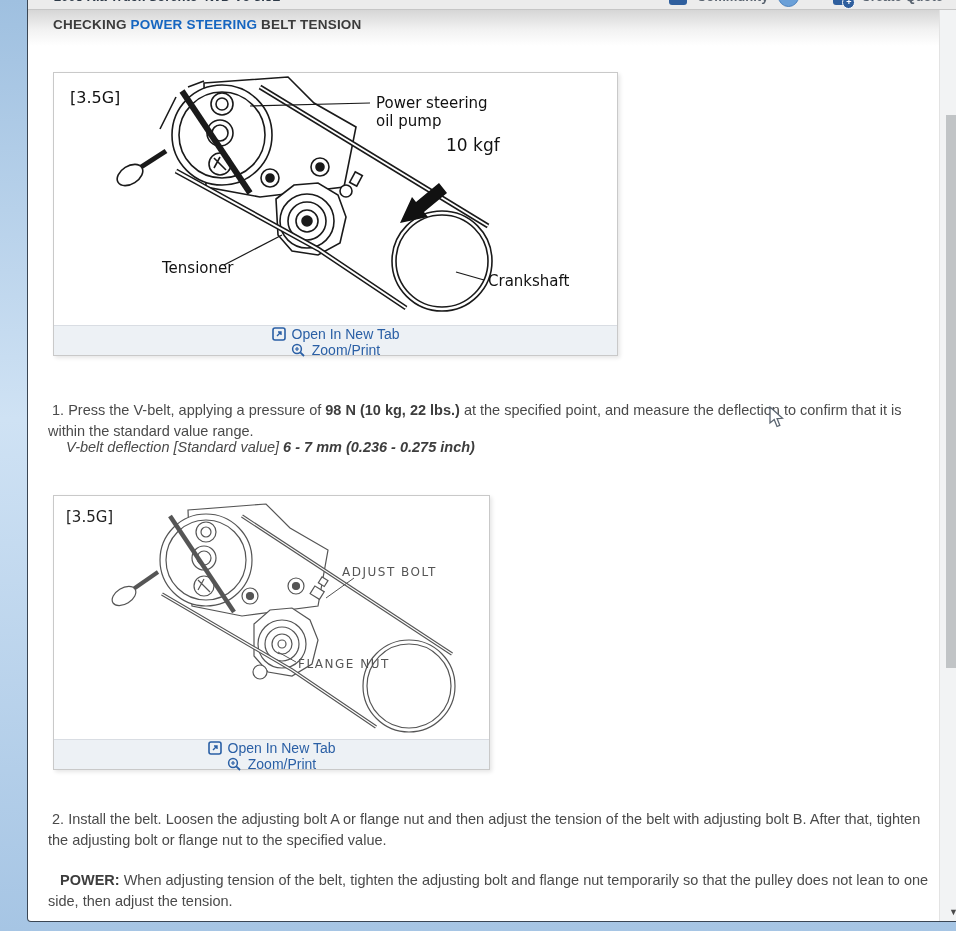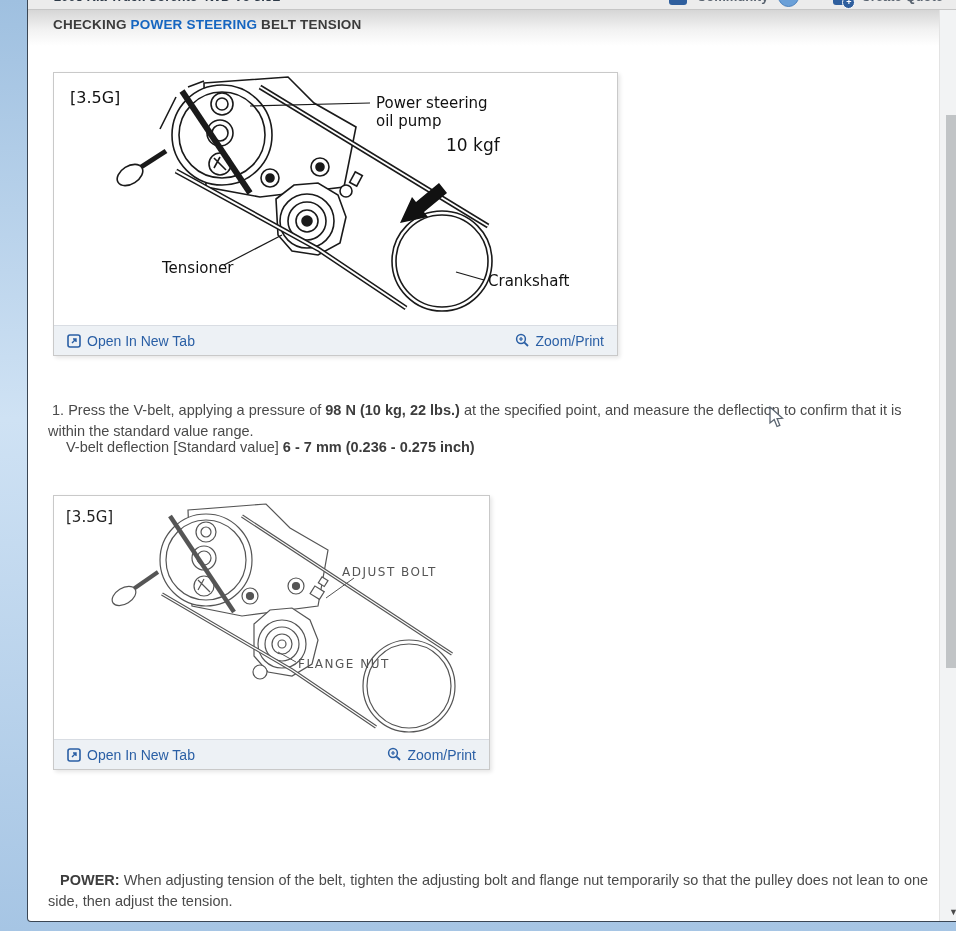--- a/index.html
+++ b/index.html
@@ -35,33 +35,33 @@
     letter-spacing:.2px; }
   .heading-strip a { color:#1565c0; text-decoration:none; }
 
   
   .fig-card { position:absolute; background:#fff; border:1px solid #c9c9c9;
     box-shadow:2px 2px 4px rgba(0,0,0,.10); }
   .fig-card .fig-img { position:absolute; left:0; top:0; right:0; bottom:30px;
     background:#fff; }
   .fig-footer { position:absolute; left:0; right:0; bottom:0; height:30px;
     background:#edf1f5; border-top:1px solid #d9dde3; display:flex;
-    justify-content:space-between; align-items:center; padding:0 13px; }
+    justify-content:space-between; align-items:center; padding:0 13px;flex-direction:column; }
   .fig-link { display:flex; align-items:center; gap:6px; color:#2a5fa5;
     font-size:14px; text-decoration:none; cursor:pointer; }
   .fig-link svg { display:block; }
 
   #fig1 { left:25px; top:72px; width:565px; height:284px; }
   #fig2 { left:25px; top:495px; width:437px; height:275px; }
 
   
   .para { position:absolute; left:20px; width:892px; font-size:14.5px;
     line-height:21px; color:#4a4a4a; white-space:pre-wrap; }
   #step1 { top:400px; }
-  #deflection { top:437px; left:38px; width:860px; }
+  #deflection { top:437px; left:38px; width:860px;font-style:italic; }
   #step2 { top:809px; }
   #note { top:870px; }
   .para b { color:#3d3d3d; }
   #note .note-label { margin-left:12px; }
 
   
   .scrollbar { position:absolute; right:0; top:10px; bottom:0; width:28px;
     background:#f2f3f4; border-left:1px solid #e3e3e3; }
   .scroll-thumb { position:absolute; left:6px; width:15px; top:105px; height:553px;
     background:#c1c4c6; }
@@ -243,20 +243,21 @@
           <svg width="15" height="15" viewBox="0 0 15 15">
             <circle cx="6" cy="6" r="4.4" fill="none" stroke="#2a5fa5" stroke-width="1.5"></circle>
             <path d="M9.3 9.3 L13 13" stroke="#2a5fa5" stroke-width="1.8"></path>
             <path d="M4 6 H8 M6 4 V8" stroke="#2a5fa5" stroke-width="1.2"></path>
           </svg>
           <span>Zoom/Print</span>
         </a>
       </div>
     </div>
 
+    <div class="para" id="step2"><span> 2. Install the belt. Loosen the adjusting bolt A or flange nut and then adjust the tension of the belt with adjusting bolt B. After that, tighten the adjusting bolt or flange nut to the specified value.</span></div>
 
     <div class="para" id="note"><b class="note-label">POWER:</b><span> When adjusting tension of the belt, tighten the adjusting bolt and flange nut temporarily so that the pulley does not lean to one side, then adjust the tension.</span></div>
 
     <div class="scrollbar">
       <div class="scroll-thumb"></div>
       <div class="scroll-down">▼</div>
     </div>
 
   </div>
 

